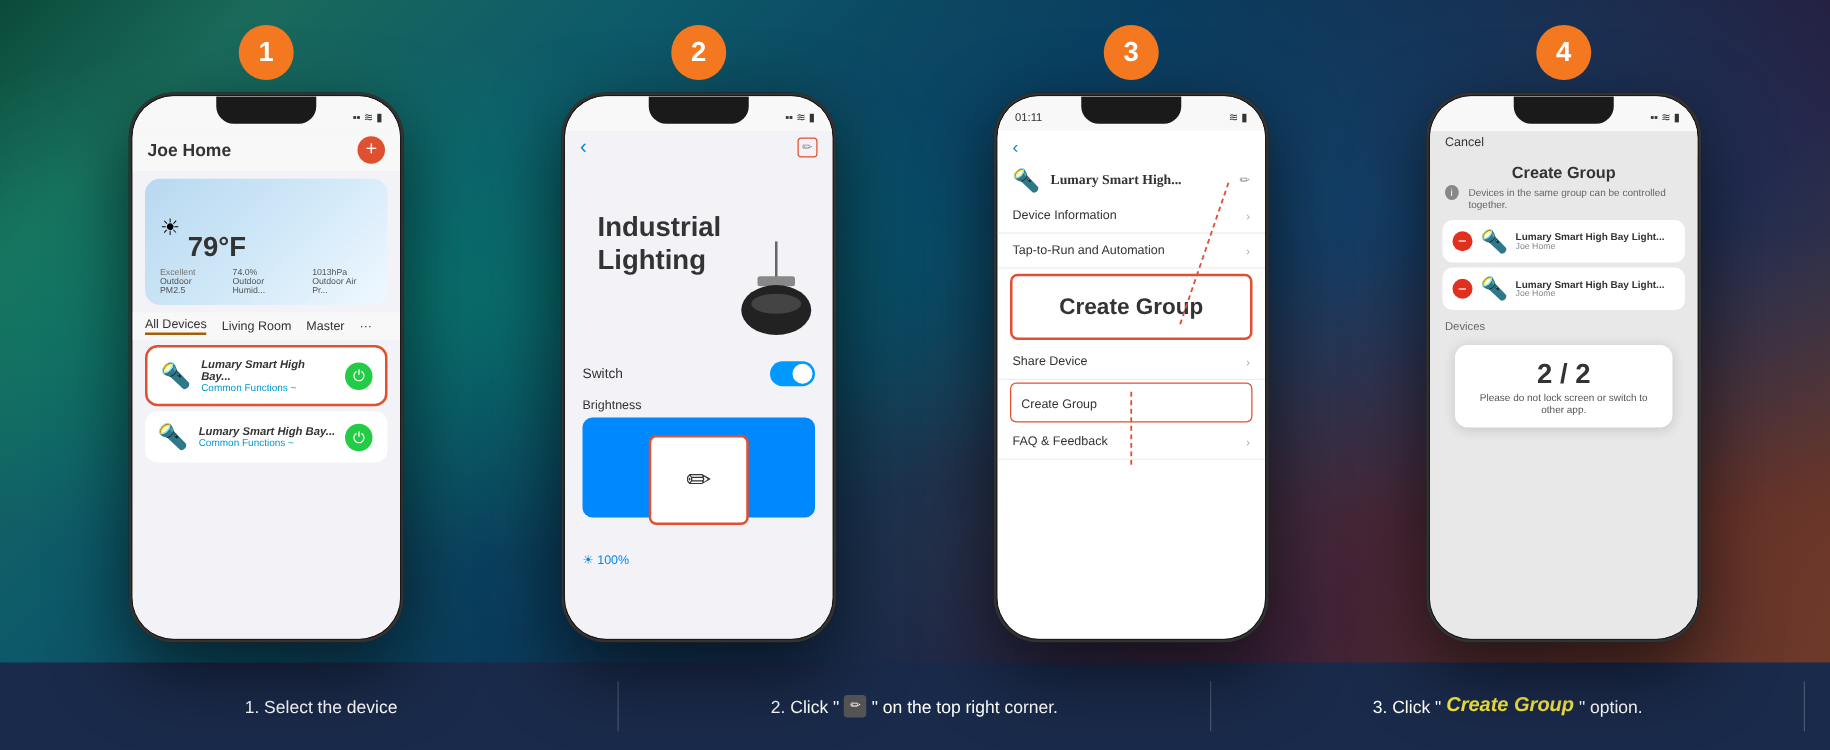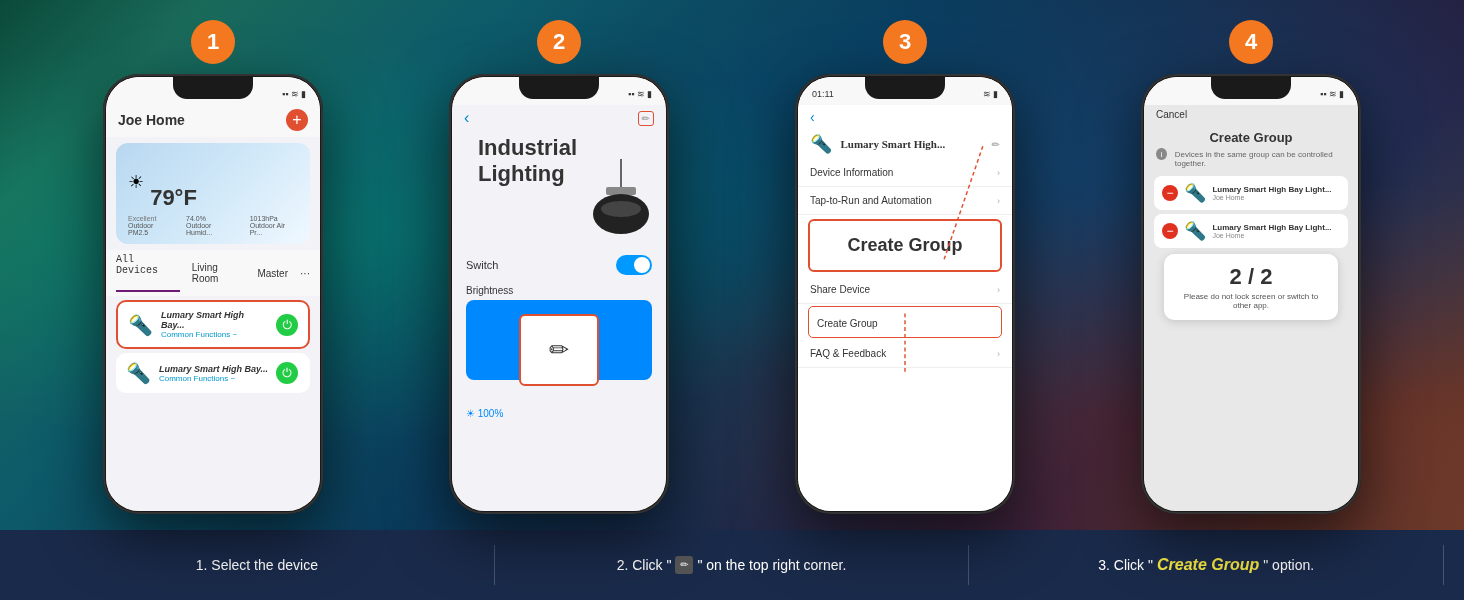--- a/index.html
+++ b/index.html
@@ -196,23 +196,22 @@
     }
 
     .tab {
       font-size: 10px;
       color: #333;
       font-weight: 500;
     }
 
     .tab.active {
       color: #333;
-      border-bottom: 2px solid #701a75;
-      padding-bottom: 14px;
-      font-family: Liberation Mono, monospace;
+      border-bottom: 2px solid #a16207;
+      padding-bottom: 1px;
     }
 
     .device-card {
       margin: 4px 10px;
       background: white;
       border-radius: 10px;
       padding: 8px 10px;
       display: flex;
       align-items: center;
       gap: 8px;
@@ -606,21 +605,21 @@
               <div class="status-bar">
                 <span></span>
                 <span>▪▪ ≋ ▮</span>
               </div>
               <div class="phone2-header">
                 <span class="back-arrow">‹</span>
                 <div style="display:flex;align-items:center;gap:4px;">
                   <span style="font-size:10px;color:#888;border:1.5px solid #e05030;border-radius:3px;padding:1px 3px;">✏</span>
                 </div>
               </div>
-              <div style="padding: 2px 14px;">
+              <div style="padding: 2px 14px; margin-top: 34px;">
                 <div class="phone2-title">Industrial</div>
                 <div class="phone2-title">Lighting</div>
               </div>
 
               <div style="display:flex;justify-content:flex-end;padding-right:10px;margin-top:-30px;">
                 <svg width="70" height="90" viewBox="0 0 70 90">
                   <line x1="35" y1="0" x2="35" y2="30" stroke="#666" stroke-width="2"></line>
                   <rect x="20" y="28" width="30" height="8" rx="2" fill="#888"></rect>
                   <ellipse cx="35" cy="55" rx="28" ry="20" fill="#222"></ellipse>
                   <ellipse cx="35" cy="50" rx="20" ry="8" fill="#444"></ellipse>
@@ -735,20 +734,21 @@
                 </div>
               </div>
               <div class="device-list-item">
                 <div class="remove-btn">−</div>
                 <span style="font-size:18px;">🔦</span>
                 <div>
                   <div class="device-list-name">Lumary Smart High Bay Light...</div>
                   <div class="device-list-home">Joe Home</div>
                 </div>
               </div>
+              <div style="padding:4px 12px;font-size:9px;color:#666;">Devices</div>
               <div class="popup-card">
                 <div class="popup-num">2 / 2</div>
                 <div class="popup-text">Please do not lock screen or switch to other app.</div>
               </div>
             </div>
           </div>
         </div>
       </div>
     </div>
 

